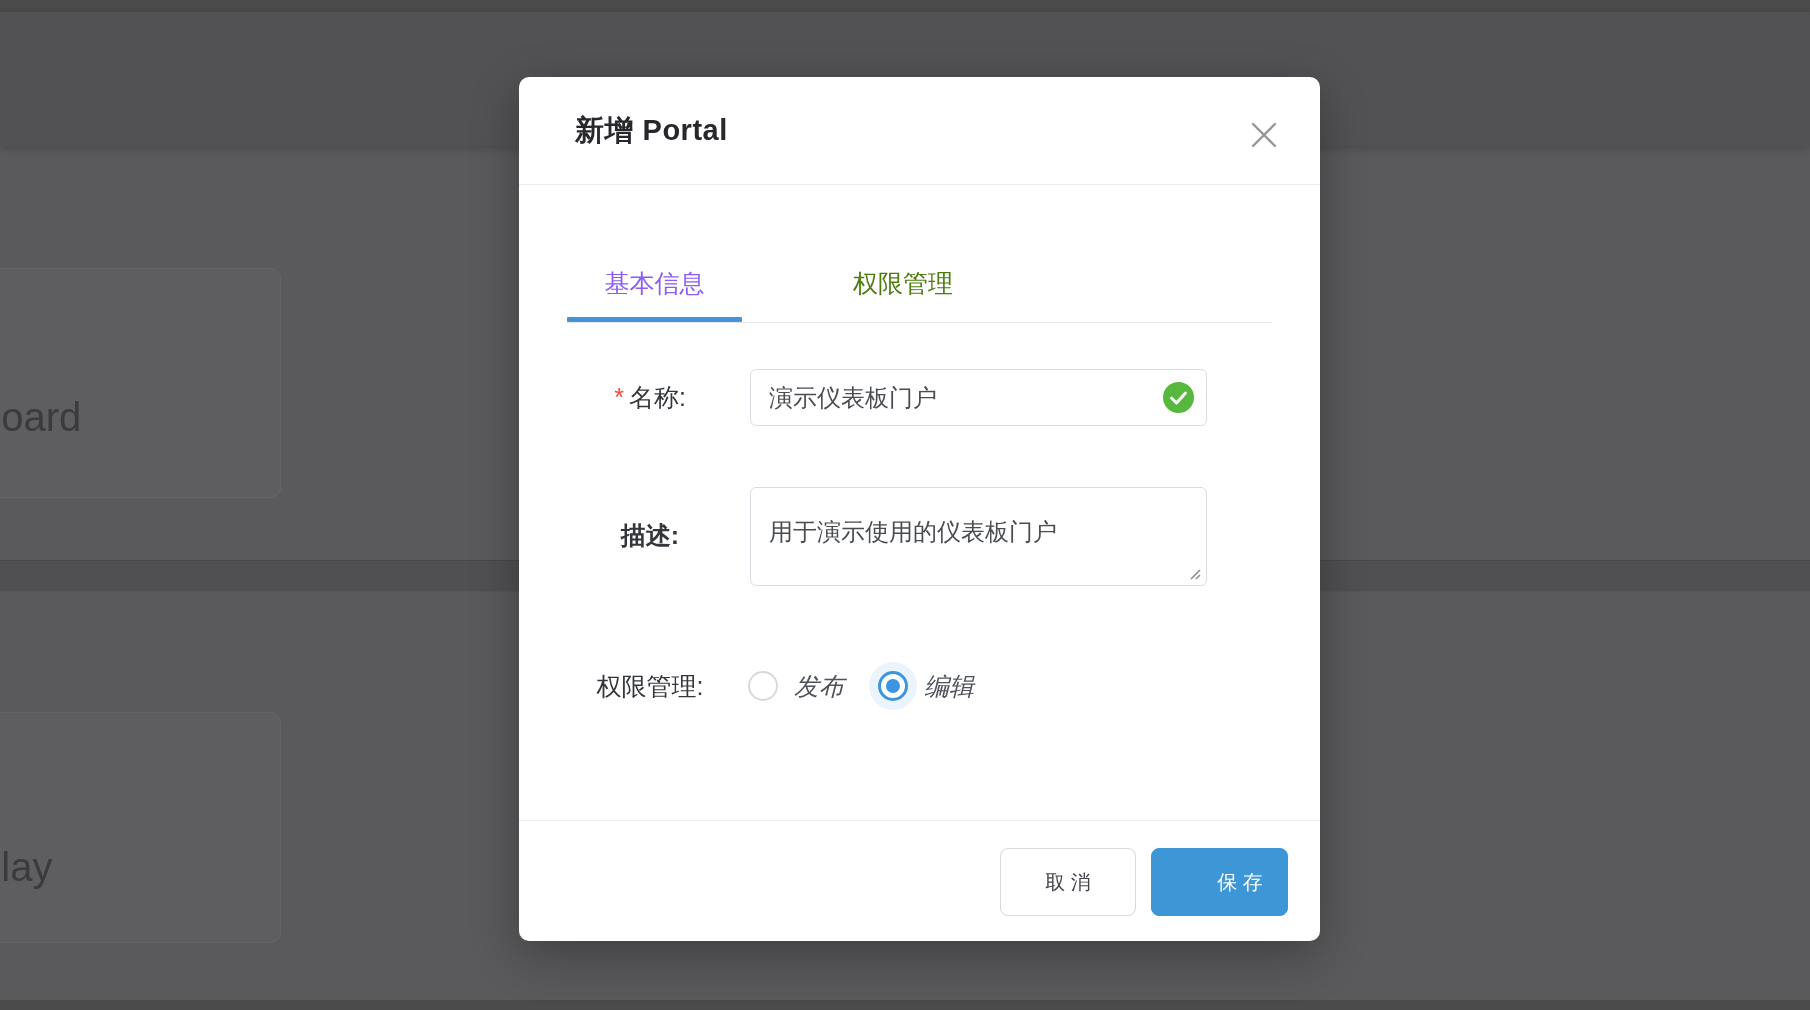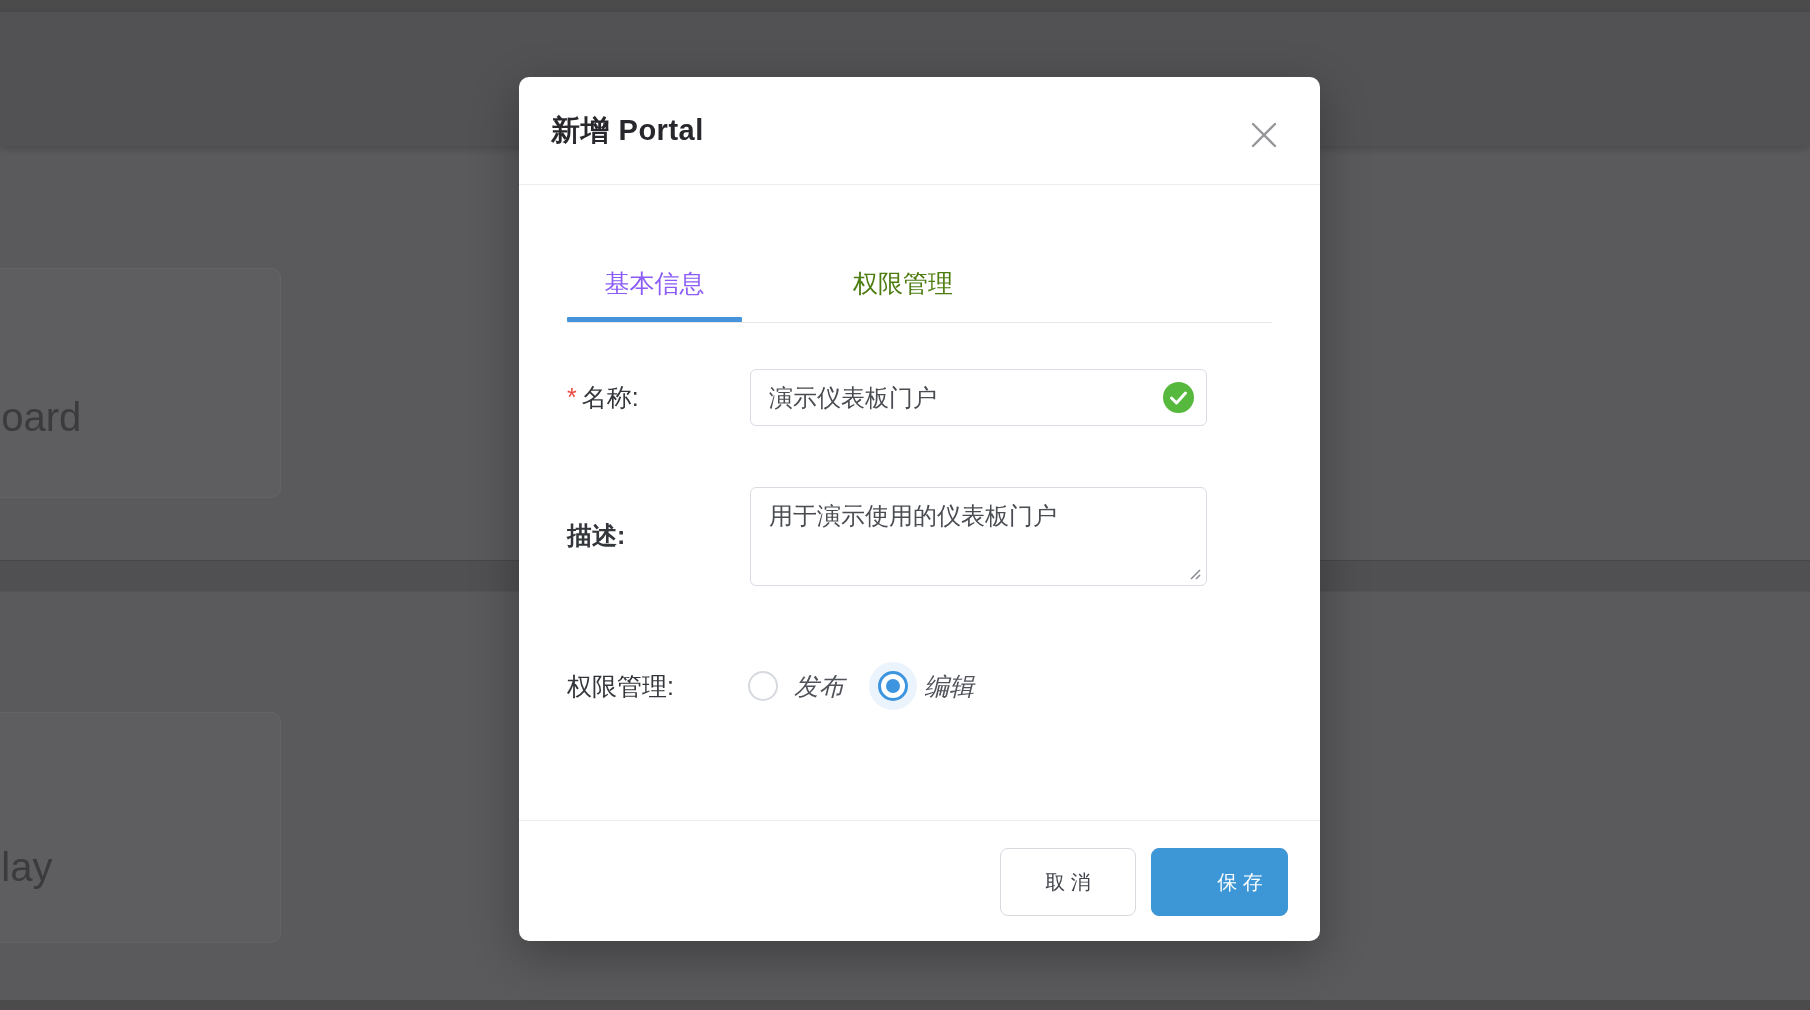--- a/index.html
+++ b/index.html
@@ -24,53 +24,53 @@
   .bg-card-2 .bg-card-text { top:134px; }
 
   
   .backdrop { position:absolute; inset:0; background:rgba(0,0,0,0.5); }
 
   
   .modal { position:absolute; left:519px; top:77px; width:801px; height:864px;
            background:#ffffff; border-radius:10px; box-shadow:0 14px 48px rgba(0,0,0,0.30); }
 
   .m-header { position:absolute; left:0; top:0; width:100%; height:108px;
-              display:flex; align-items:center; padding:0 32px;
+              display:flex; align-items:center; padding:0 56px;
               border-bottom:1px solid #ededef; }
   .m-title { font-size:29px; font-weight:600; color:#27272c; letter-spacing:0.5px; }
   .m-close { position:absolute; top:38px; right:36px; width:40px; height:40px;
              display:flex; align-items:center; justify-content:center;
              background:none; border:none; cursor:pointer; }
 
   .tabs { position:absolute; left:48px; top:178px; width:705px; height:68px;
           border-bottom:1px solid #e7e7ea; }
   .tab { position:absolute; bottom:0; height:68px; line-height:58px; text-align:center;
          font-size:25px; cursor:pointer; }
   .tab-1 { left:0; width:175px; color:#8b5cf6; }
   .tab-1::after { content:""; position:absolute; left:0; bottom:0; width:100%; height:5px;
                   background:#4493db; border-radius:1px; }
   .tab-2 { left:256px; width:160px; color:#4d7c0f; }
 
-  .form-label { position:absolute; left:48px; width:166px; text-align:left;
+  .form-label { position:absolute; left:48px; width:166px; text-align:center;
                 font-size:25px; color:#33363b; white-space:nowrap; }
   .req-mark { color:#ee4a41; margin-right:5px; font-size:25px; }
 
   .label-name   { top:292px; height:57px; line-height:57px; }
   .label-desc   { top:438px; height:40px; line-height:40px;font-weight:bold; }
   .label-publish{ top:581px; height:56px; line-height:56px; }
 
   .name-wrap { position:absolute; left:231px; top:292px; width:457px; height:57px; }
   .name-input { width:100%; height:100%; border:1px solid #d9dce2; border-radius:6px;
                 padding:0 56px 0 18px; font-size:24px; color:#494c51; outline:none;
                 font-family:"Liberation Sans","DejaVu Sans",sans-serif; background:#fff; }
   .check-badge { position:absolute; right:13px; top:13px; width:31px; height:31px; pointer-events:none; }
 
   .desc-wrap { position:absolute; left:231px; top:410px; width:457px; height:99px; }
   .desc-input { width:100%; height:100%; border:1px solid #d9dce2; border-radius:6px;
-                padding:12px 18px; font-size:24px; color:#494c51; outline:none; resize:none;
+                padding:28px 18px; font-size:24px; color:#494c51; outline:none; resize:none;
                 overflow:hidden; line-height:1.35;
                 font-family:"Liberation Sans","DejaVu Sans",sans-serif; background:#fff; }
   .resize-handle { position:absolute; right:4px; bottom:4px; width:16px; height:16px; cursor:nwse-resize; }
 
   .radio-row { position:absolute; left:229px; top:581px; height:56px;
                display:flex; align-items:center;font-style:italic; }
   .radio-opt { display:flex; align-items:center; cursor:pointer; }
   .radio-opt + .radio-opt { margin-left:34px; }
   .radio-circle { width:30px; height:30px; border-radius:50%; background:#fff; position:relative; }
   .radio-off { border:2px solid #d6d9de; }

